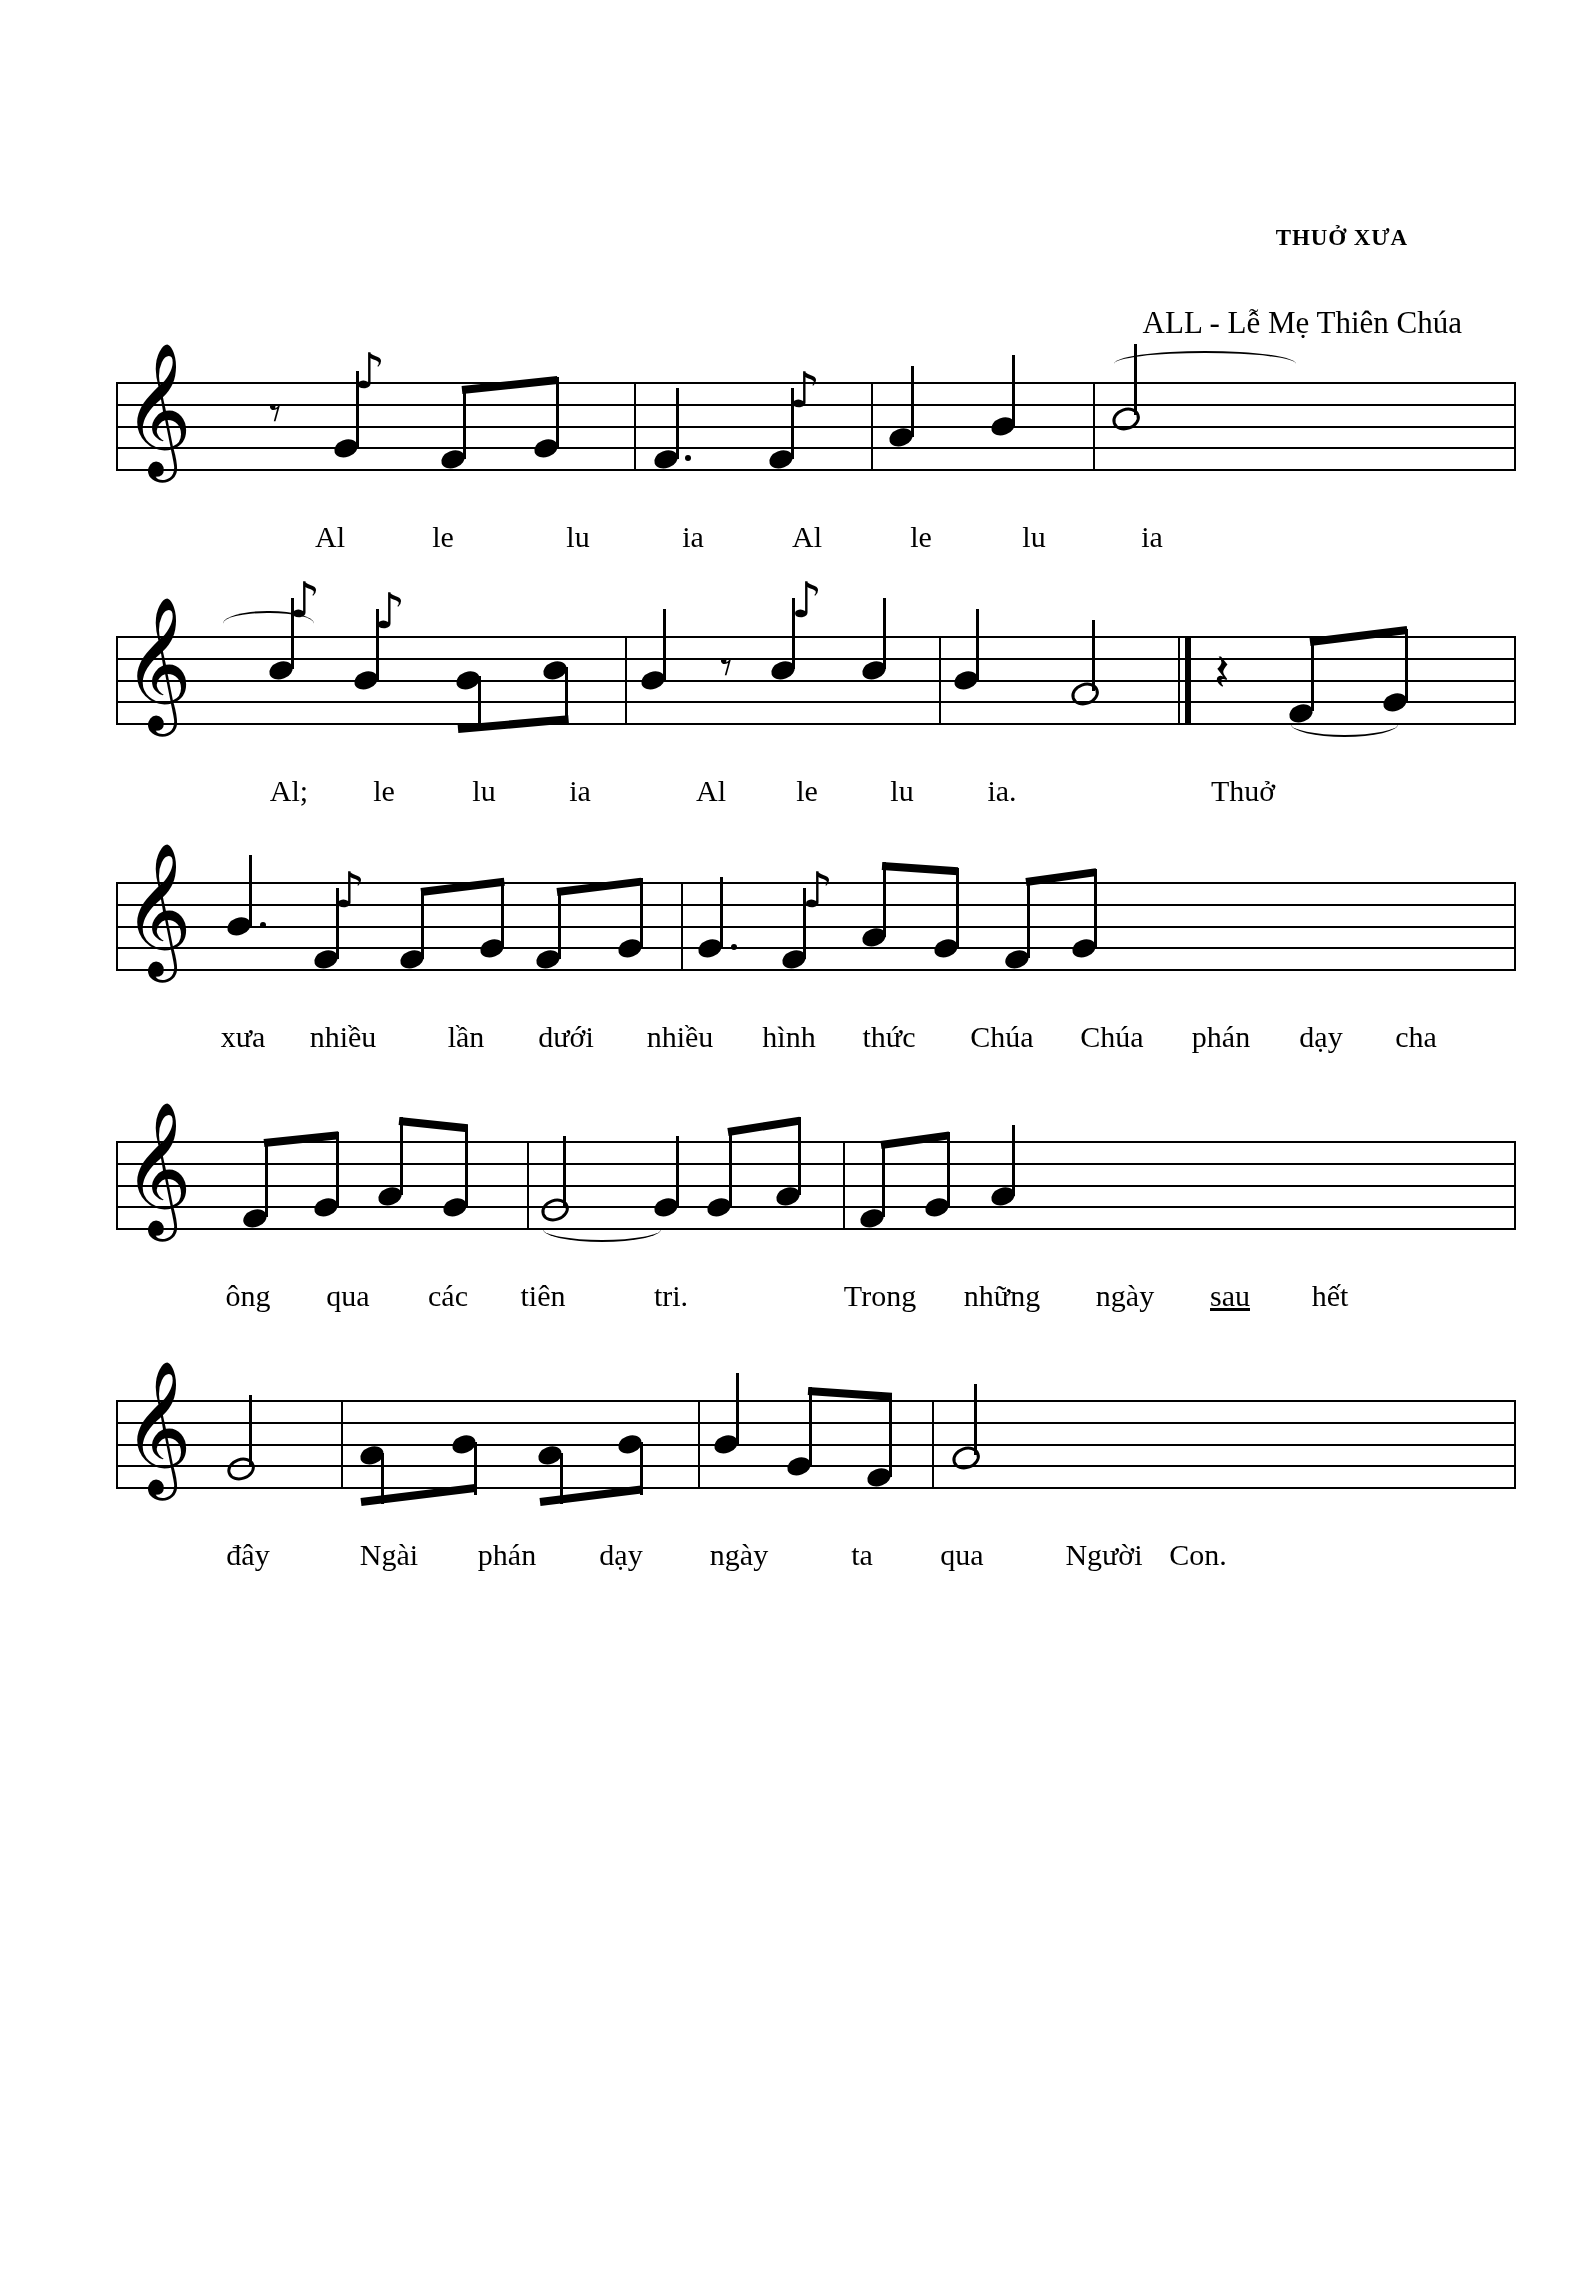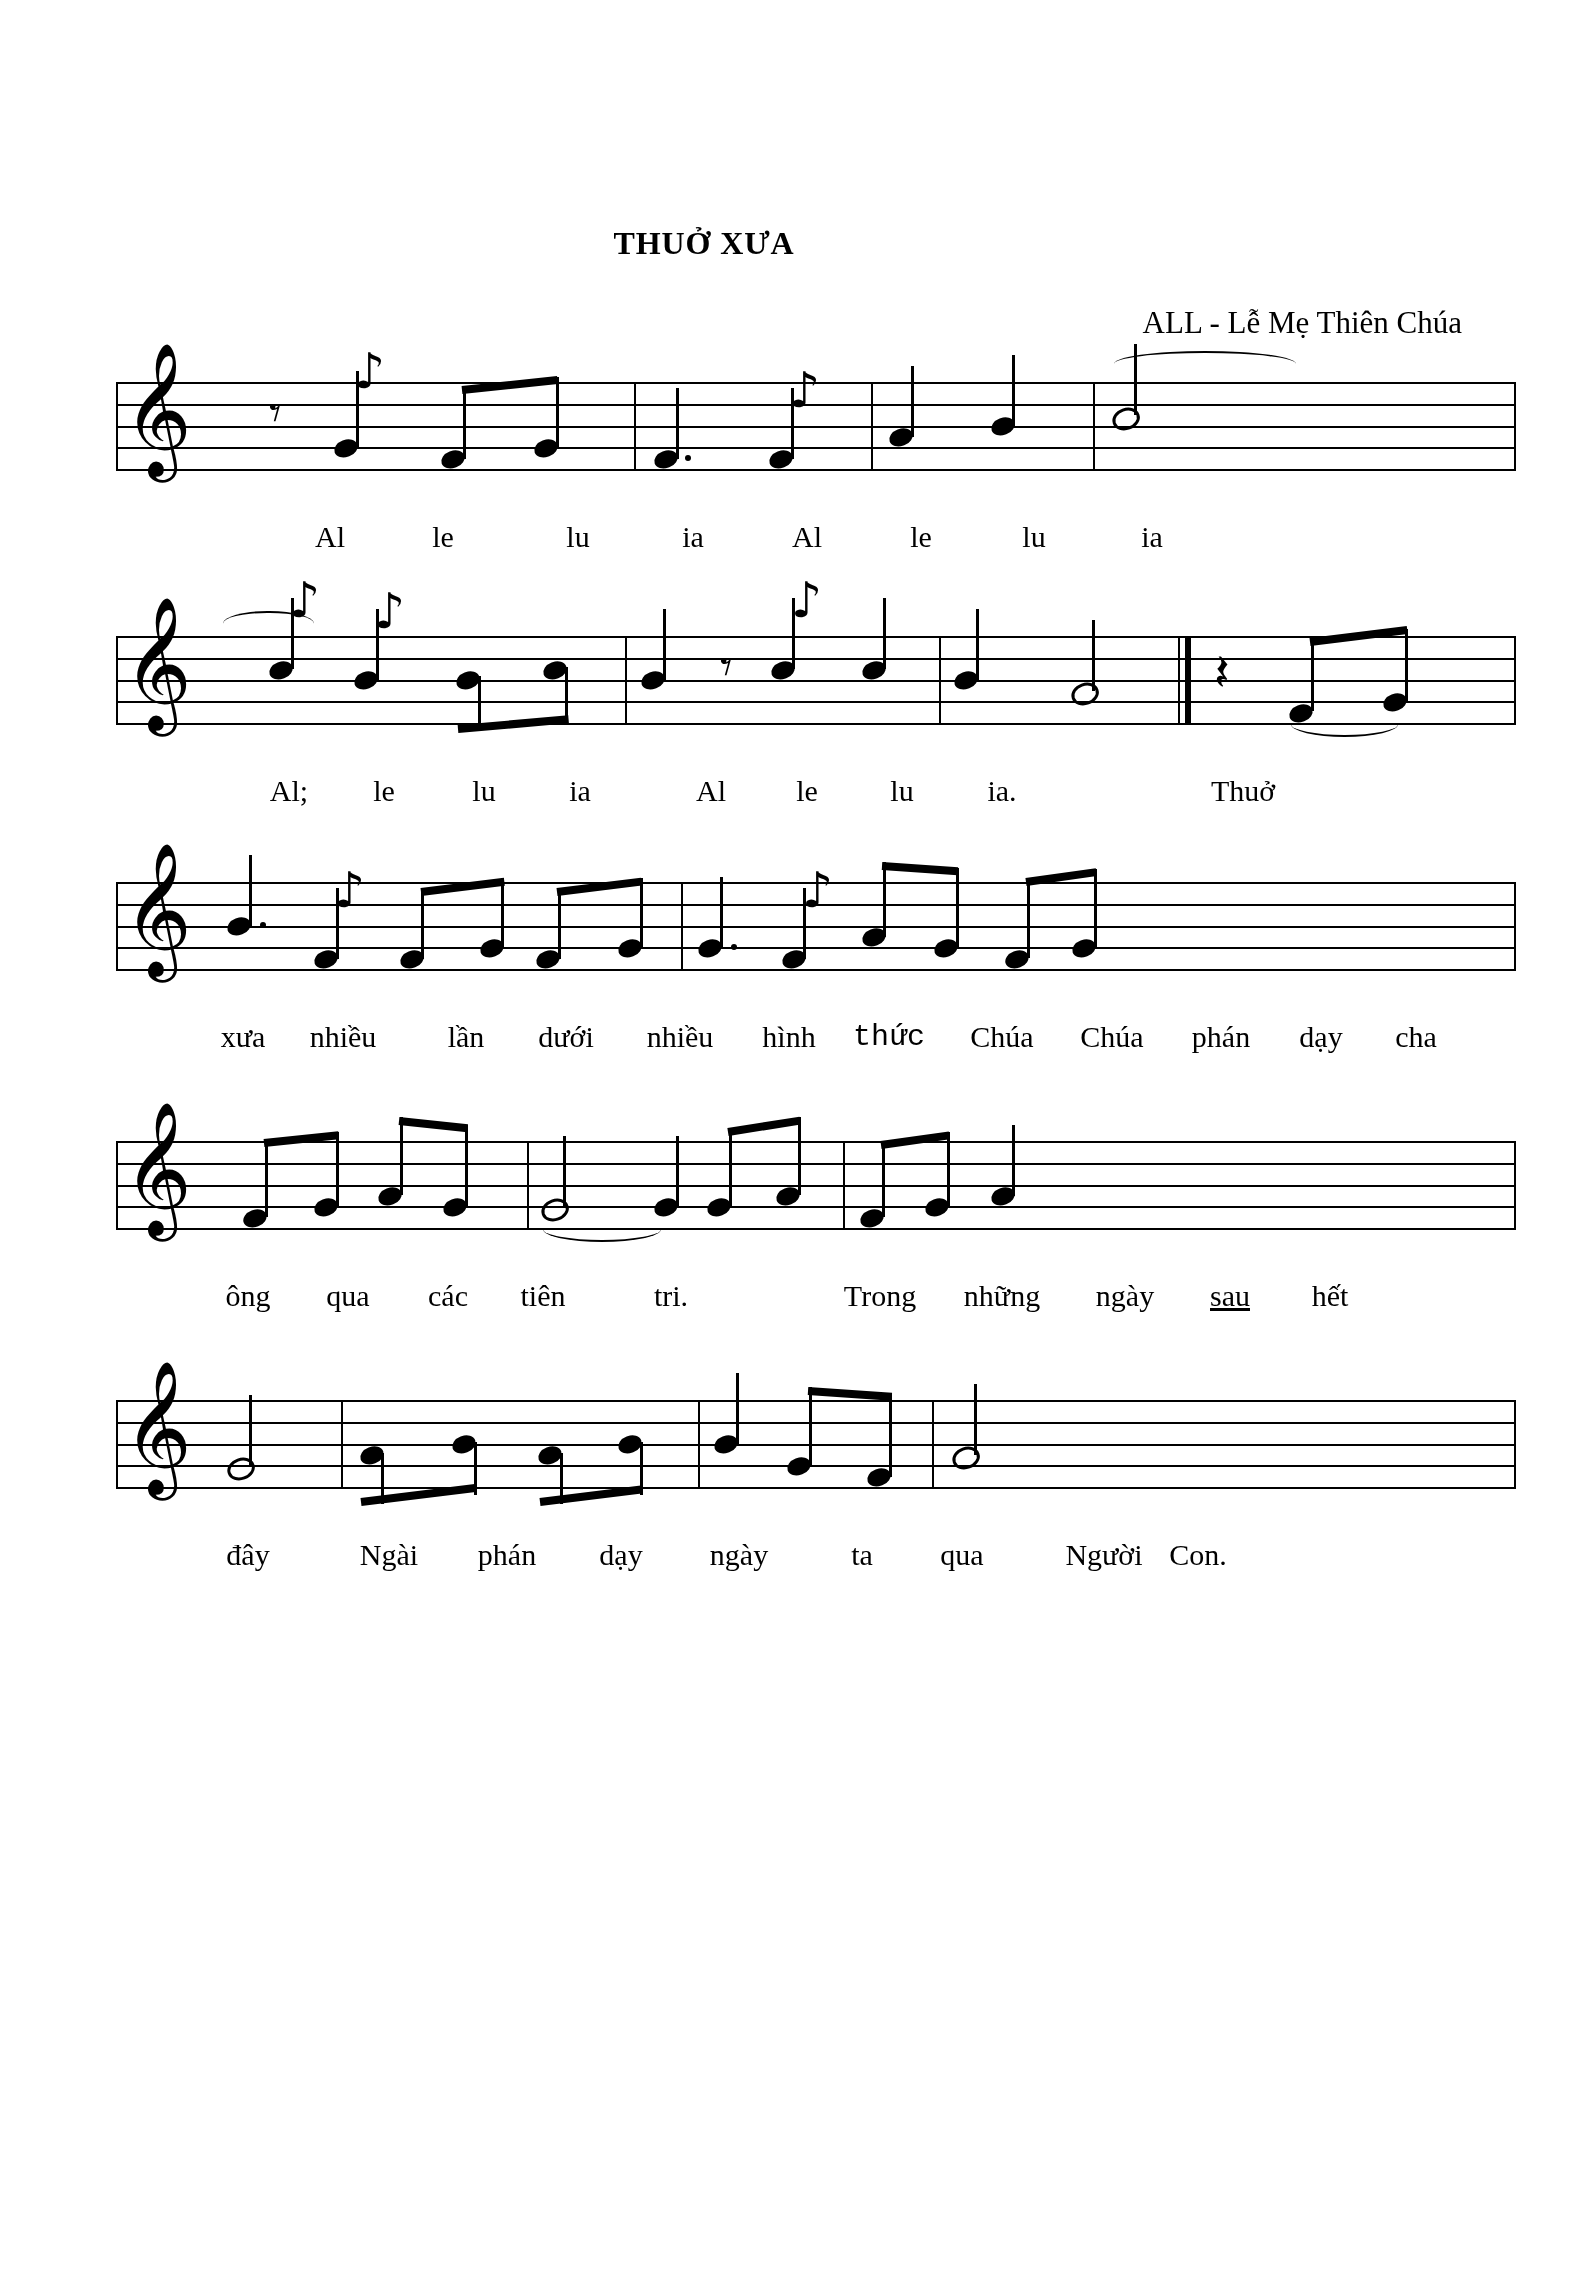--- a/index.html
+++ b/index.html
@@ -19,22 +19,22 @@
     position: relative;
     width: 1589px;
     height: 2288px;
     background: #ffffff;
   }
   .title {
     position: absolute;
     top: 225px;
     left: 0;
     width: 1408px;
-    text-align: center;
-    font-size: 32px;
+    text-align: right;
+    font-size: 23px;
     font-weight: bold;
     letter-spacing: 0.9px;
   }
   .composer {
     position: absolute;
     top: 305px;
     right: 127px;
     font-size: 31px;
   }
 
@@ -388,21 +388,21 @@
       <div class="barline" style="left:1398px;"></div>
     </div>
 
     <div class="lyrics" style="top:138px;">
       <span class="lyric" style="left:127px;">xưa</span>
       <span class="lyric" style="left:227px;">nhiều</span>
       <span class="lyric" style="left:350px;">lần</span>
       <span class="lyric" style="left:450px;">dưới</span>
       <span class="lyric" style="left:564px;">nhiều</span>
       <span class="lyric" style="left:673px;">hình</span>
-      <span class="lyric" style="left:773px;font-family:Liberation Mono, monospace;">thức</span>
+      <span class="lyric" style="left:773px;">thức</span>
       <span class="lyric" style="left:886px;">Chúa</span>
       <span class="lyric" style="left:996px;">Chúa</span>
       <span class="lyric" style="left:1105px;">phán</span>
       <span class="lyric" style="left:1205px;">dạy</span>
       <span class="lyric" style="left:1300px;">cha</span>
     </div>
   </div>
 
   <div class="system" style="top:1141px;">
     <div class="staff">

